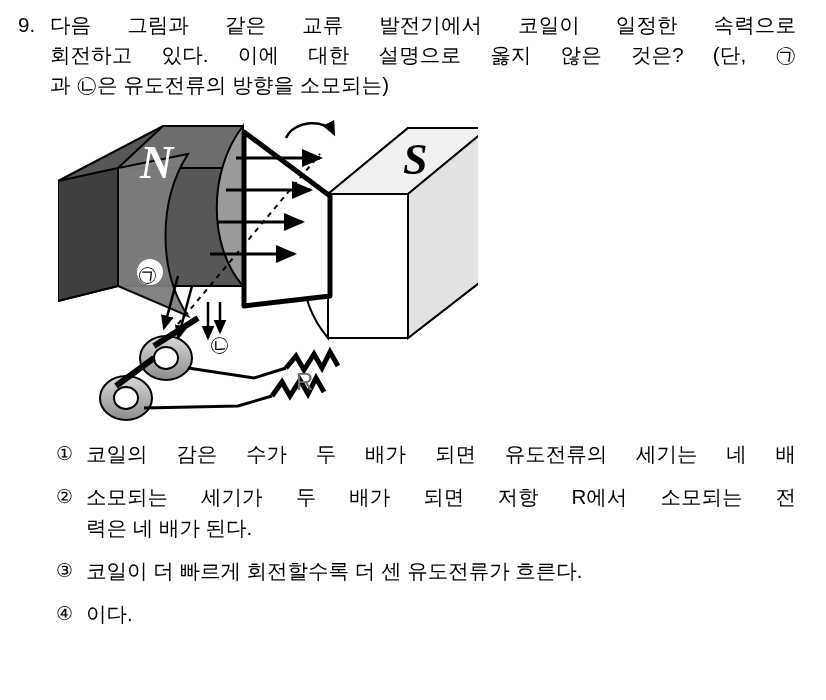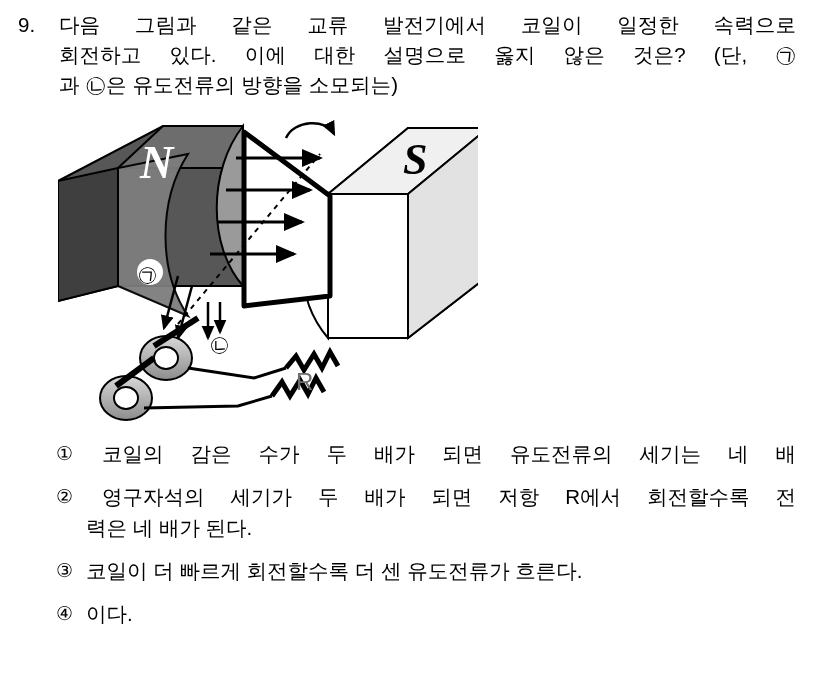--- a/index.html
+++ b/index.html
@@ -34,21 +34,20 @@
     text-align: left;
     font-size: 20.5px;
     line-height: 30px;
   }
   .stem-text {
     flex: 1 1 auto;
     text-align: justify;
     text-justify: inter-character;
     letter-spacing: 0.1px;
     word-break: keep-all;
-    margin-left: 9px;
   }
   .stem-text .ln {
     display: block;
     white-space: nowrap;
   }
   .ln.justify {
     text-align: justify;
     text-align-last: justify;
   }
   
@@ -85,21 +84,20 @@
     flex: 1 1 auto;
     word-break: keep-all;
   }
   .choice-body .ln {
     display: block;
     white-space: nowrap;
   }
   .choice-body .ln.justify {
     text-align: justify;
     text-align-last: justify;
-    margin-left: 16px;
   }
 </style>
 </head>
 <body>
 
 <div class="page">
 
   <div class="stem">
     <div class="stem-number">9.</div>
     <div class="stem-text">
@@ -200,21 +198,21 @@
     <div class="choice">
       <div class="choice-marker">①</div>
       <div class="choice-body">
         <span class="ln justify">코일의 감은 수가 두 배가 되면 유도전류의 세기는 네 배</span>
       </div>
     </div>
 
     <div class="choice">
       <div class="choice-marker">②</div>
       <div class="choice-body">
-        <span class="ln justify">영구자석의 세기가 두 배가 되면 저항 R에서 회전할수록 전</span>
+        <span class="ln justify">소모되는 세기가 두 배가 되면 저항 R에서 소모되는 전</span>
         <span class="ln">력은 네 배가 된다.</span>
       </div>
     </div>
 
     <div class="choice">
       <div class="choice-marker">③</div>
       <div class="choice-body">
         <span class="ln">코일이 더 빠르게 회전할수록 더 센 유도전류가 흐른다.</span>
       </div>
     </div>

